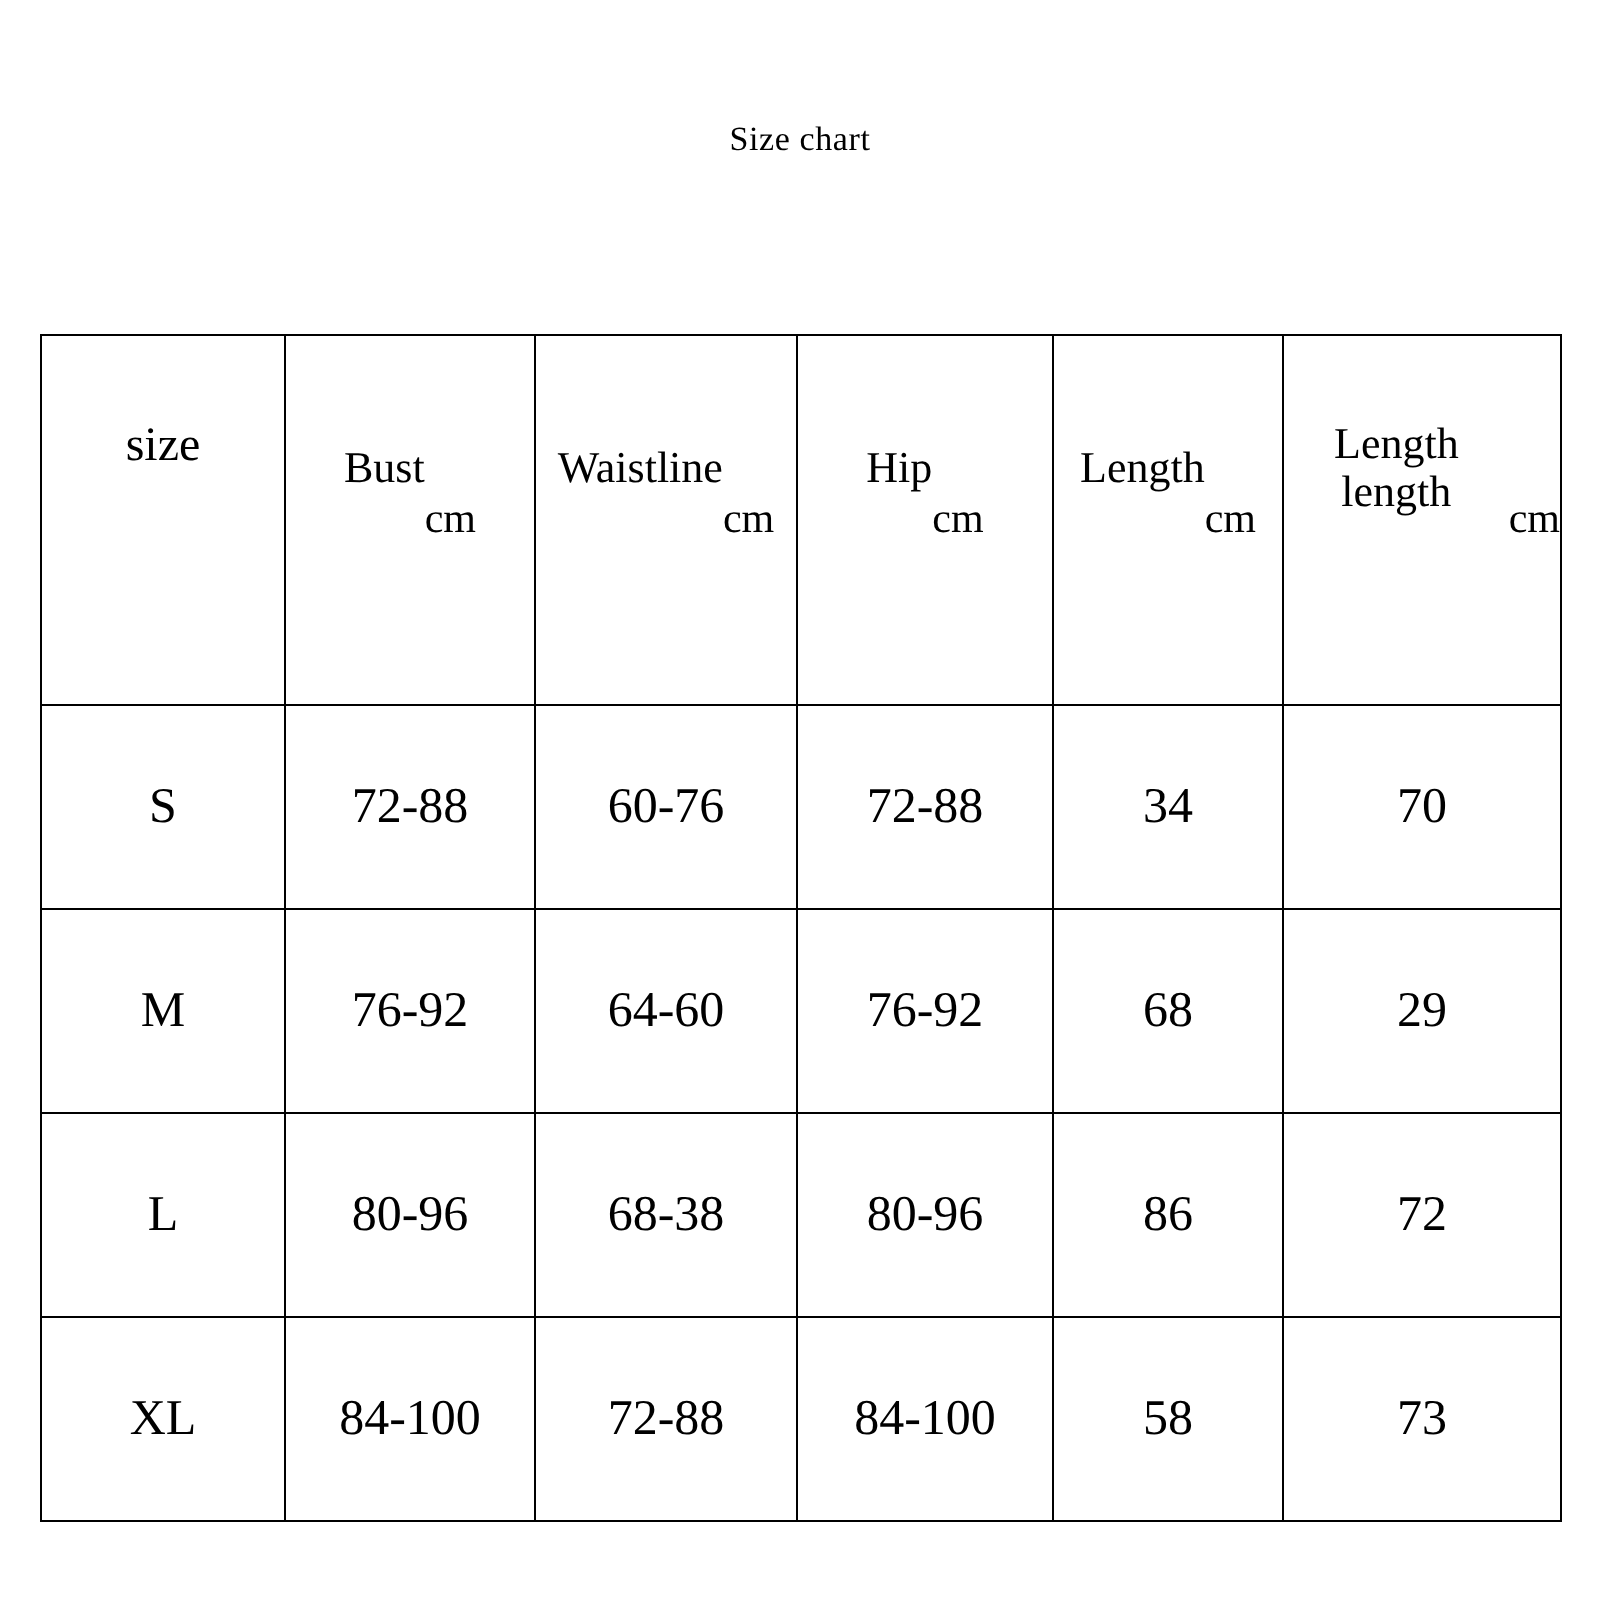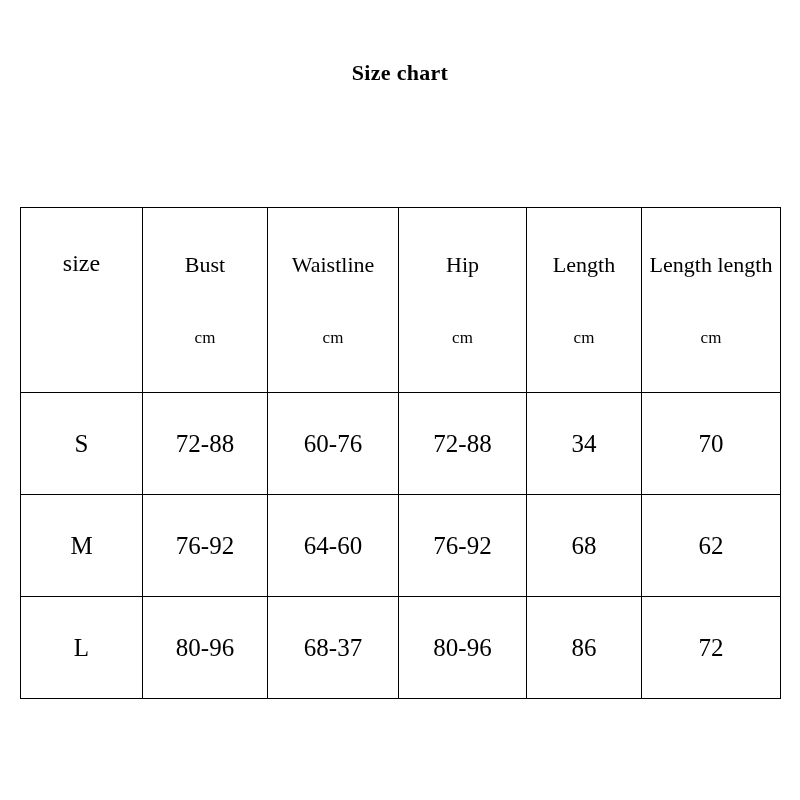--- a/index.html
+++ b/index.html
@@ -19,36 +19,35 @@
     width: 800px;
     height: 800px;
     box-sizing: border-box;
   }
   .chart-title {
     position: absolute;
     top: 60px;
     left: 0;
     width: 800px;
     text-align: center;
-    font-size: 22px;
-    font-weight: bold;
+    font-size: 17px;
+    font-weight: normal;
     letter-spacing: 0.3px;
     font-family: "Liberation Serif", serif;
   }
   .table-wrap {
     position: absolute;
     top: 167px;
     left: 20px;
     width: 760px;
   }
   table.size-table {
     border-collapse: collapse;
     width: 760px;
     table-layout: fixed;
-    margin-top: 40px;
   }
   table.size-table td, table.size-table th {
     border: 1px solid #000000;
     text-align: center;
     vertical-align: middle;
     font-weight: normal;
     padding: 0;
   }
   
   col.c0 { width: 122px; }
@@ -59,32 +58,32 @@
   col.c5 { width: 139px; }
 
   tr.header-row td, tr.header-row th {
     height: 184px;
   }
   tr.data-row td {
     height: 101px;
   }
   .head-cell-inner {
     display: flex;
-    flex-direction: column;
+    flex-direction: row;
     justify-content: center;
     align-items: center;
     height: 100%;
   }
   .head-label {
     font-size: 22px;
     line-height: 1.1;
     margin-bottom: 52px;
   }
   .head-unit {
-    font-size: 17px;
+    font-size: 21px;
     line-height: 1.1;
   }
   .head-size {
     font-size: 24px;
     line-height: 1.1;
   }
   .size-cell {
     font-size: 25px;
   }
   .val-cell {
@@ -163,29 +162,37 @@
           <td class="val-cell">34</td>
           <td class="val-cell">70</td>
         </tr>
 
         <tr class="data-row">
           <td class="size-cell">M</td>
           <td class="val-cell">76-92</td>
           <td class="val-cell">64-60</td>
           <td class="val-cell">76-92</td>
           <td class="val-cell">68</td>
-          <td class="val-cell">62</td>
+          <td class="val-cell">29</td>
         </tr>
 
         <tr class="data-row">
           <td class="size-cell">L</td>
           <td class="val-cell">80-96</td>
-          <td class="val-cell">68-37</td>
+          <td class="val-cell">68-38</td>
           <td class="val-cell">80-96</td>
           <td class="val-cell">86</td>
           <td class="val-cell">72</td>
         </tr>
 
+        <tr class="data-row">
+          <td class="size-cell">XL</td>
+          <td class="val-cell">84-100</td>
+          <td class="val-cell">72-88</td>
+          <td class="val-cell">84-100</td>
+          <td class="val-cell">58</td>
+          <td class="val-cell">73</td>
+        </tr>
       </tbody>
     </table>
   </div>
 
 </div>
 
 </body></html>

